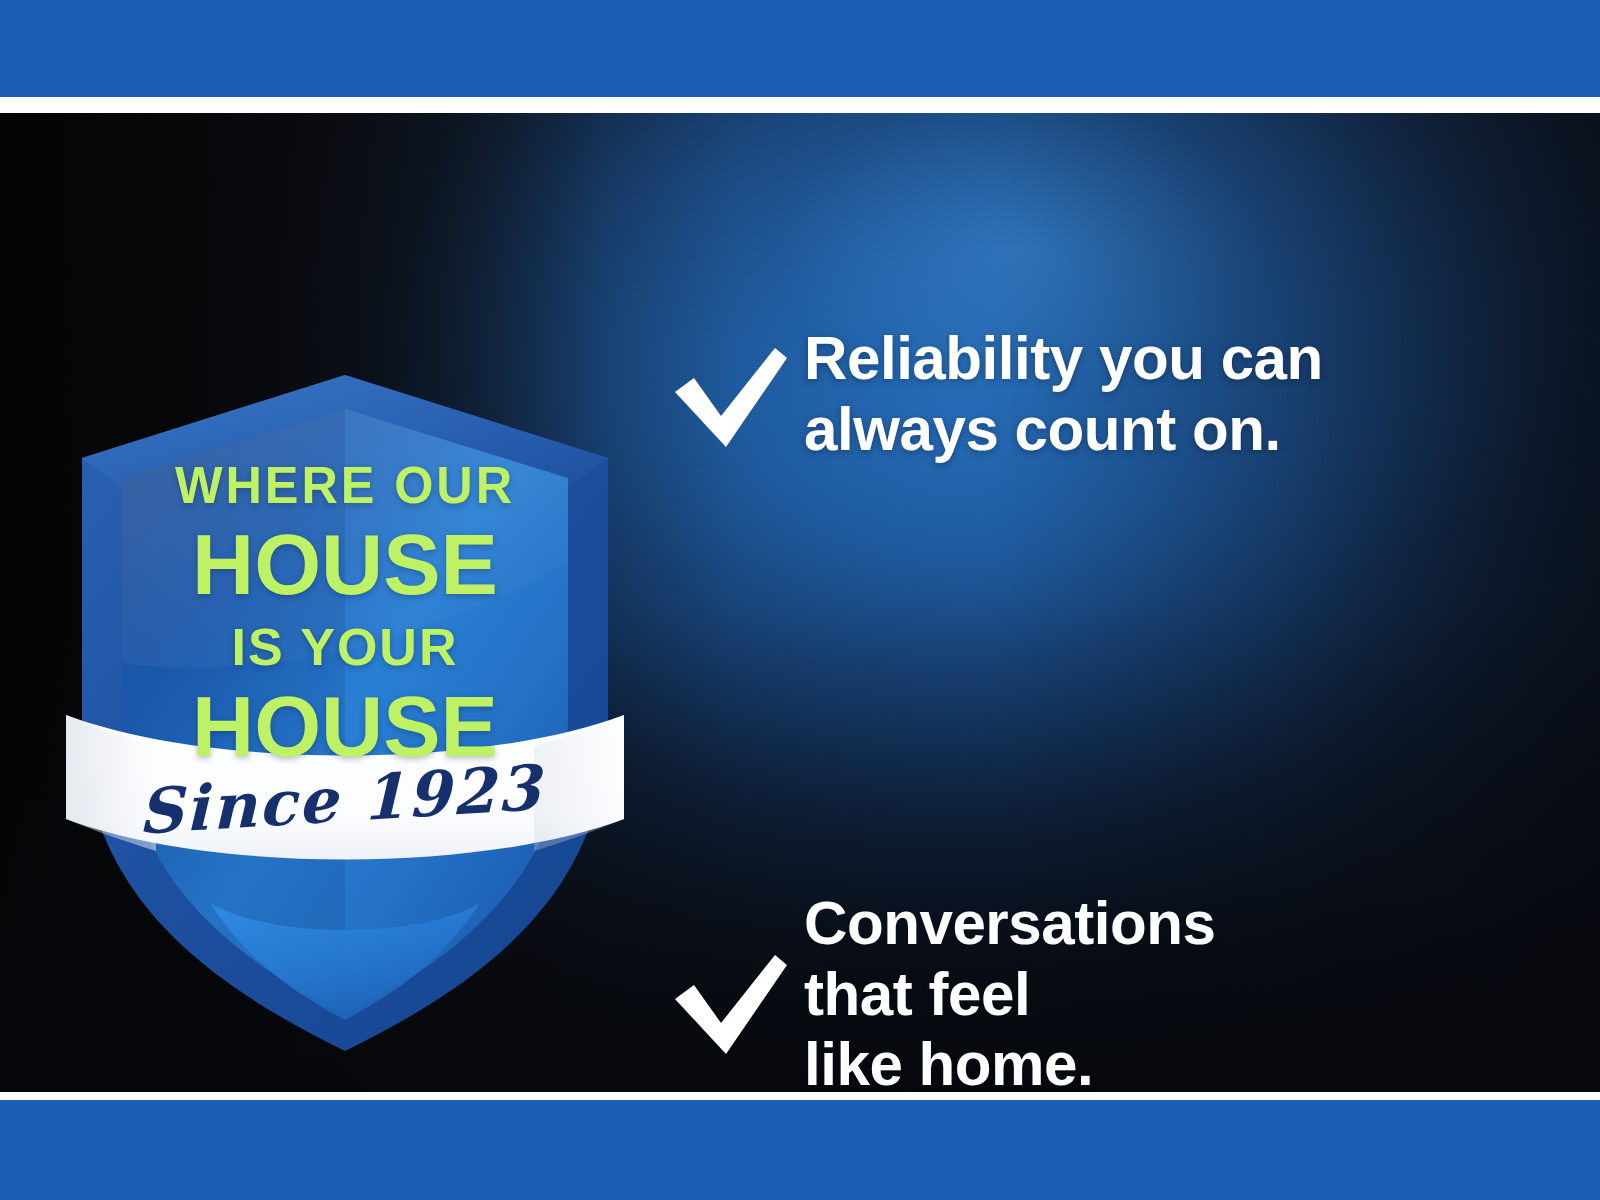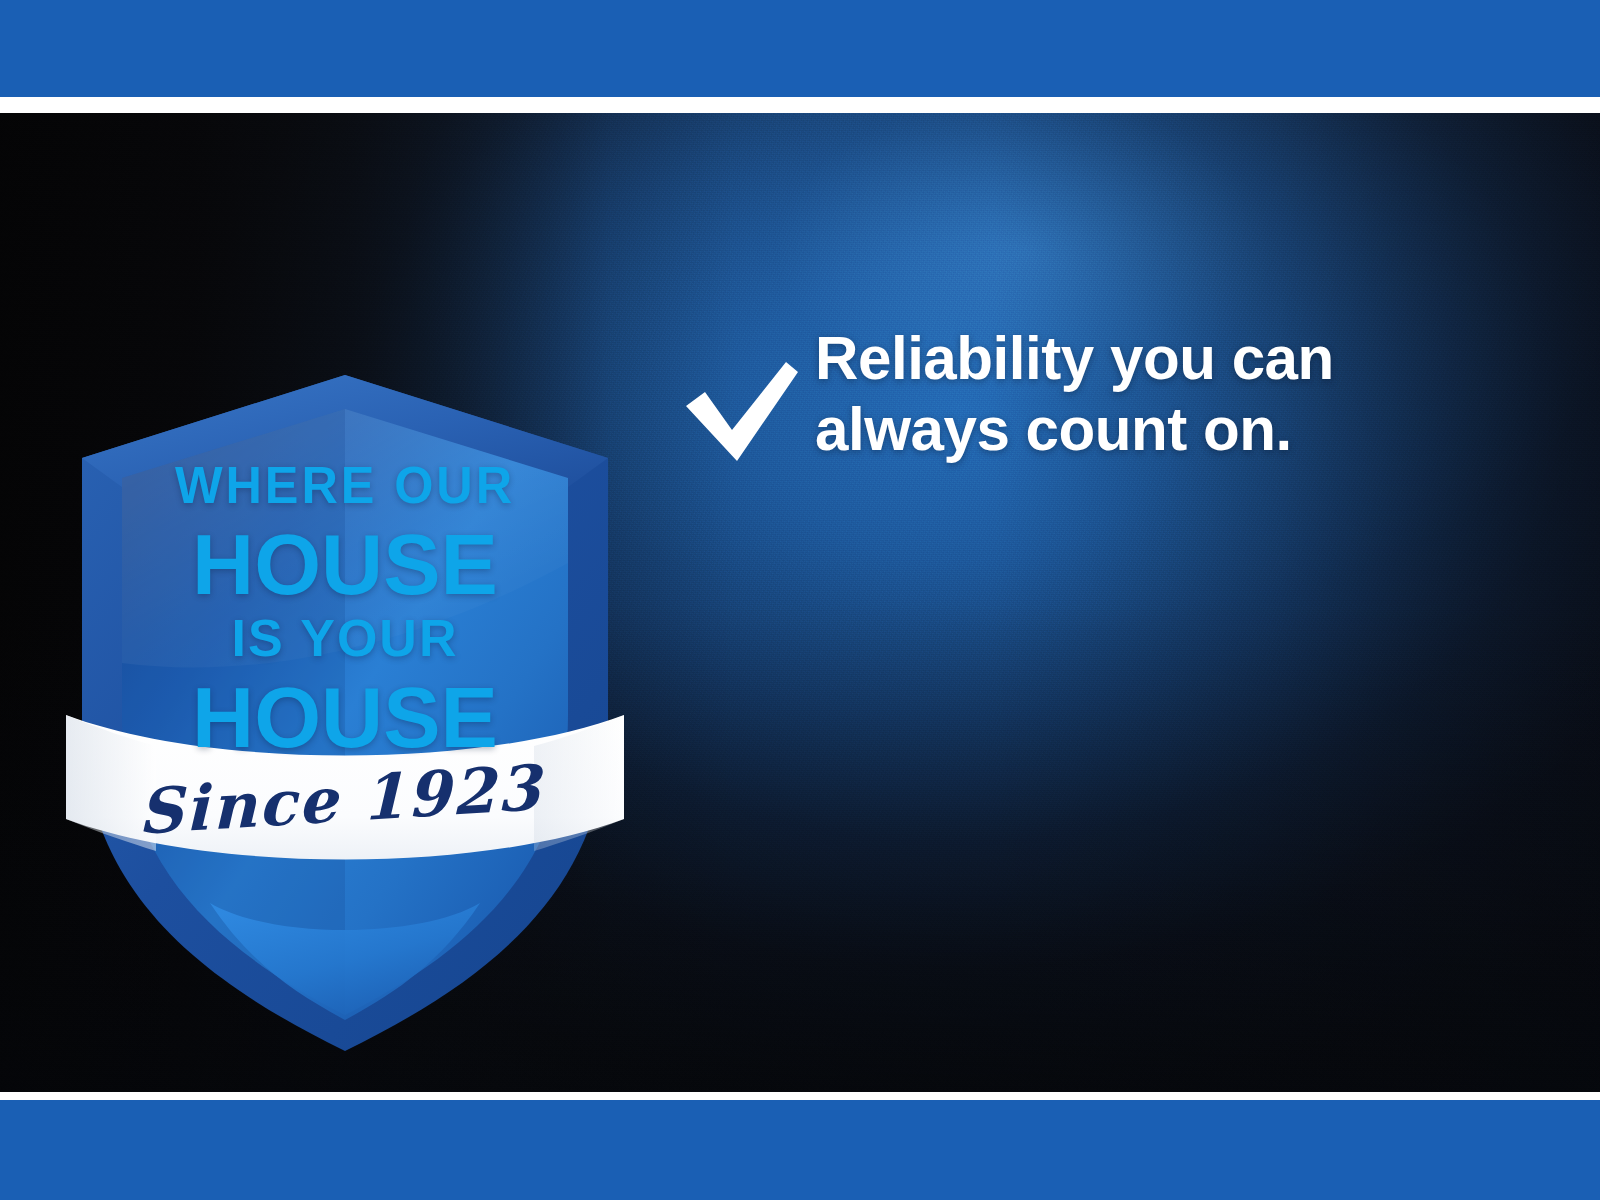--- a/index.html
+++ b/index.html
@@ -112,41 +112,41 @@
 
   .shield-text {
     position:absolute;
     left:0; top:0; width:570px; height:790px;
     pointer-events:none;
   }
   .shield-lines {
     position:absolute;
     left:0; top:196px; width:570px;
     text-align:center;
-    color:#0ea5e9;
+    color:#bef264;
     font-family:"Liberation Sans", sans-serif;
     font-weight:bold;
     line-height:1;
     text-shadow:0 2px 6px rgba(6,24,52,0.30);
   }
   .sl-small {
     font-size:52px;
     letter-spacing:3px;
     transform:scaleX(0.97);
   }
   .sl-big {
     font-size:86px;
     letter-spacing:0px;
     margin-top:10px;
     transform:scaleX(1.0);
   }
   .sl-small2 {
     font-size:52px;
     letter-spacing:2px;
-    margin-top:5px;
+    margin-top:14px;
   }
   .sl-big2 {
     font-size:86px;
     margin-top:10px;
   }
 
   .since-wrap {
     position:absolute;
     left:0; top:500px; width:570px;
     text-align:center;
@@ -164,24 +164,24 @@
   }
 
   
   .bullets {
     position:absolute;
     left:668px; top:155px;
     width:880px; height:870px;
   }
   .bullet {
     position:absolute;
-    left:15px;
+    left:4px;
     width:880px;
     display:flex;
-    align-items:flex-end;
+    align-items:center;
   }
   .bullet-1 { top:55px; }
   .bullet-2 { top:300px; }
   .bullet-3 { top:620px; }
 
   .check {
     flex:0 0 auto;
     width:132px;
     padding-top:8px;
   }
@@ -314,19 +314,29 @@
         <span class="check">
           <svg viewBox="0 0 118 104" xmlns="http://www.w3.org/2000/svg" aria-hidden="true">
             <path d="M 3 46 L 22 32 L 49 70 L 103 2 L 115 12 L 54 101 Z" fill="#ffffff"></path>
           </svg>
         </span>
         <span class="btext">Reliability you can
 always count on.</span>
       </div>
 
 
+      <div class="bullet bullet-3">
+        <span class="check">
+          <svg viewBox="0 0 118 104" xmlns="http://www.w3.org/2000/svg" aria-hidden="true">
+            <path d="M 3 46 L 22 32 L 49 70 L 103 2 L 115 12 L 54 101 Z" fill="#ffffff"></path>
+          </svg>
+        </span>
+        <span class="btext">Conversations
+that feel
+like home.</span>
+      </div>
 
     </div>
   </div>
 
   <div class="bar bar-bottom"></div>
 
 </div>
 
 </body></html>

